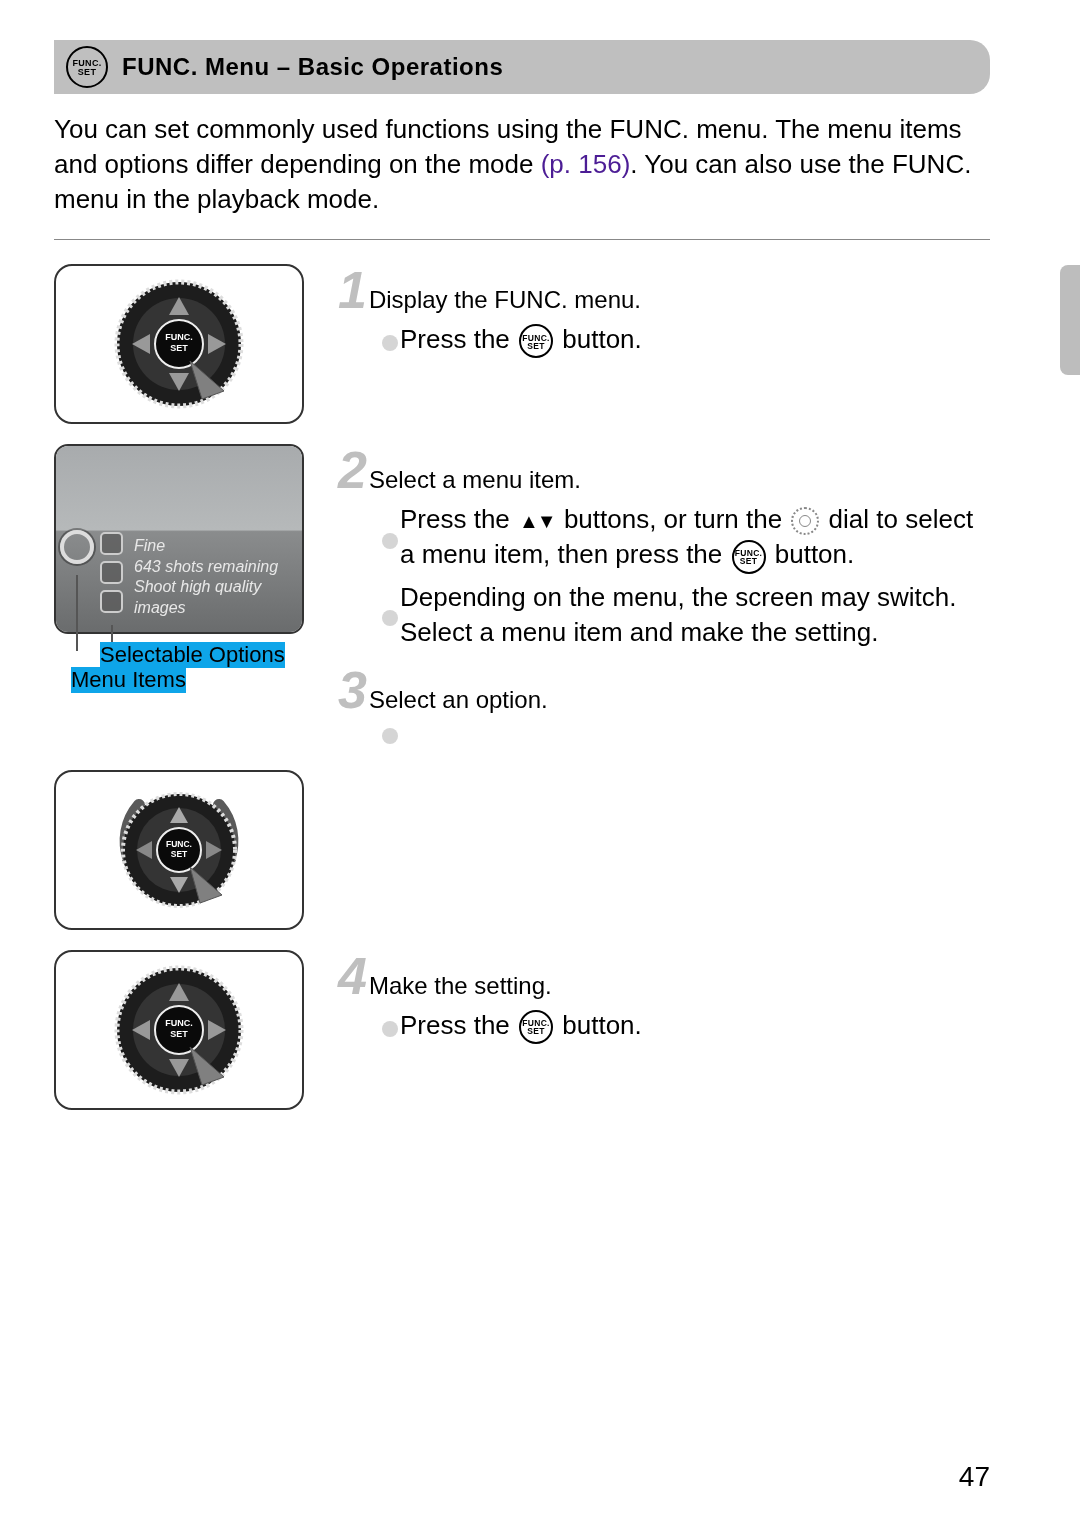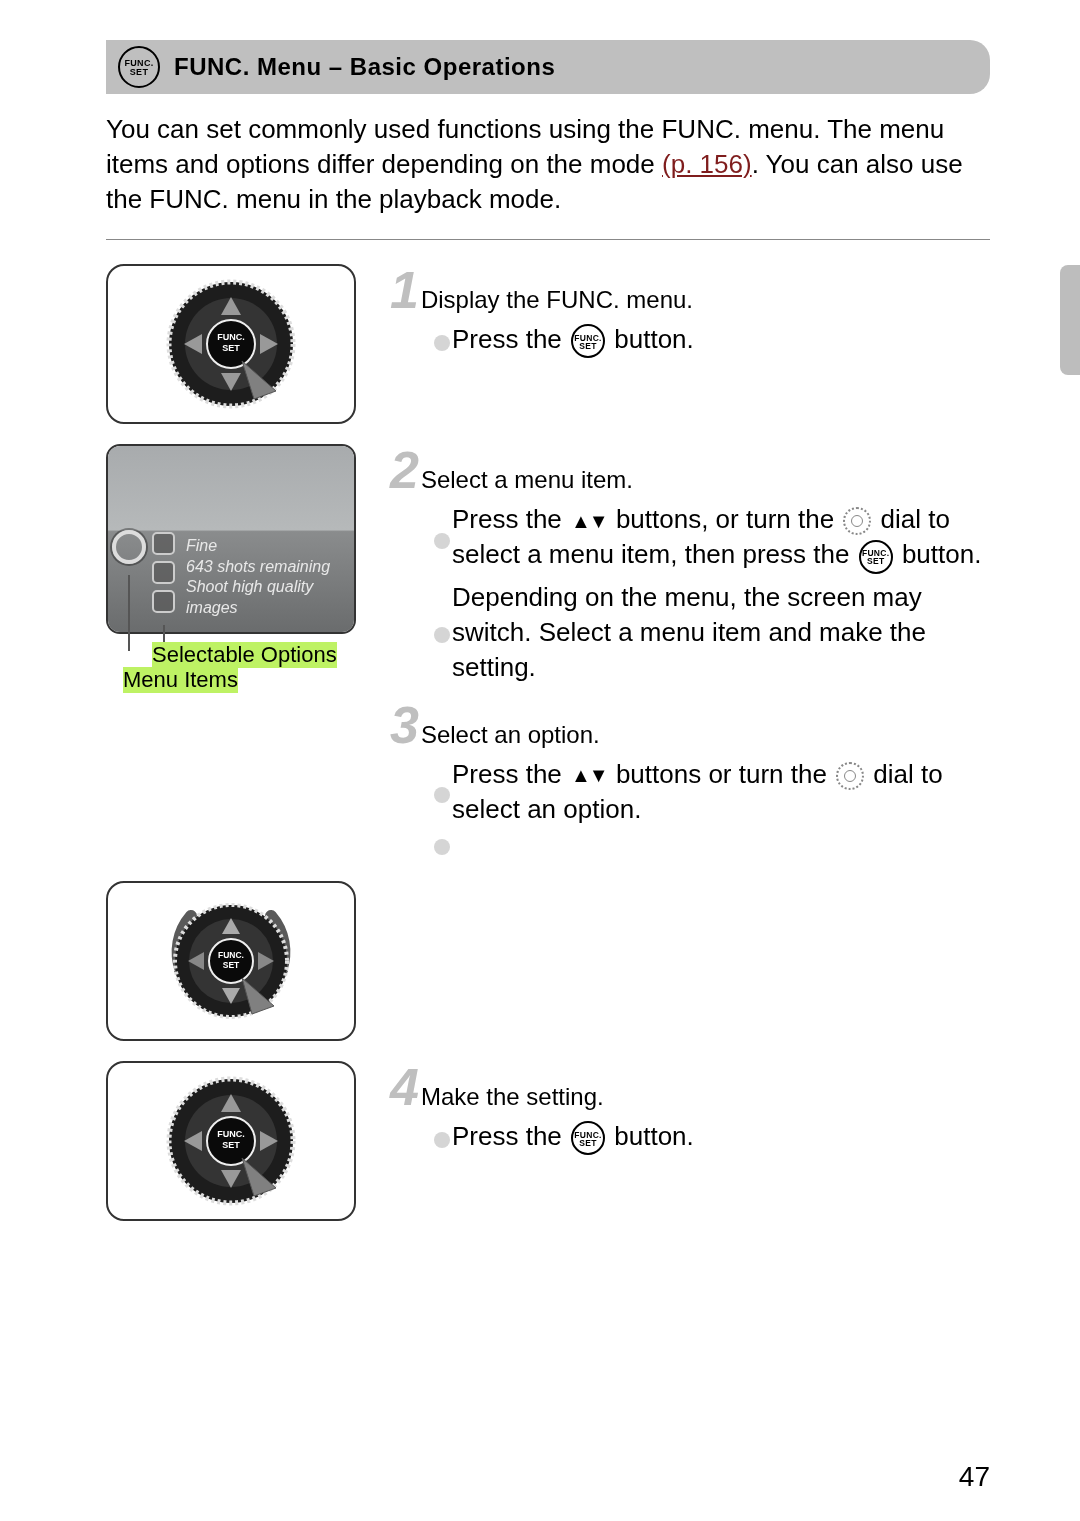--- a/index.html
+++ b/index.html
@@ -5,38 +5,38 @@
   * { box-sizing: border-box; margin: 0; padding: 0; }
   body {
     font-family: Arial, Helvetica, sans-serif;
     background: #fff;
     width: 1080px;
     height: 1521px;
     position: relative;
     font-size: 26px;
     color: #000;
   }
-  .page { padding: 40px 90px 30px 106px; }
+  .page { padding: 40px 90px 30px 54px; }
   .title-bar {
     background: #bfbfbf;
     border-radius: 0 20px 20px 0;
     padding: 6px 22px 6px 10px;
     display: flex;
     align-items: center;
     gap: 12px;
     margin-bottom: 18px;
   }
   .title-bar-text {
     font-family: Arial, Helvetica, sans-serif;
     font-weight: 900;
     font-size: 24px;
     letter-spacing: 0.5px;
   }
   .intro { line-height: 1.35; margin-bottom: 22px; }
-  .intro .link { color: #7f1d1d; text-decoration: underline; }
+  .intro .link { color: #4c1d95; }
   hr.sep { border: 0; border-top: 1px solid #888; margin-bottom: 24px; }
   .grid {
     display: grid;
     grid-template-columns: 270px 1fr;
     column-gap: 14px;
     row-gap: 20px;
     align-items: start;
   }
   .left-col { position: relative; }
   .step-head { display: flex; align-items: baseline; gap: 4px; }
@@ -167,21 +167,21 @@
   .screen-texts {
     position: absolute;
     left: 78px; top: 90px;
     color: #e8e8e8;
     font-size: 16px;
     line-height: 1.28;
   }
   .label-callout {
     position: absolute;
     font-size: 22px;
-    background: #bef264;
+    background: #0ea5e9;
   }
   .thin-line { position:absolute; width:2px; background:#555; }
 </style>
 </head>
 <body>
 
 <div class="page">
 
   <div class="title-bar">
     <span class="func-badge">
@@ -277,26 +277,20 @@
           <span class="bullet"></span>
           <span>Depending on the menu, the screen may switch. Select a menu item and make the setting.</span>
         </div>
       </div>
 
       <div class="step-head" style="margin-top:14px">
         <span class="big-num">3</span>
         <span class="step-title">Select an option.</span>
       </div>
       <div class="step-body">
-        <div class="bullet-line">
-          <span class="bullet"></span>
-          <span>
-            <span>Press the </span><span class="arrow-keys inline-icon">▲▼</span><span> buttons or turn the </span><span class="dial-ring"></span><span> dial to select an option.</span>
-          </span>
-        </div>
         <div class="bullet-line">
           <span class="bullet"></span>
         </div>
       </div>
     </div>
 
     <div class="left-col">
       <div class="illus illus-dial">
         <svg viewBox="0 0 150 150">
           <path d="M35 30 A55 55 0 0 0 25 85" fill="none" stroke="#5a5a5a" stroke-width="12" stroke-linecap="round"></path>

